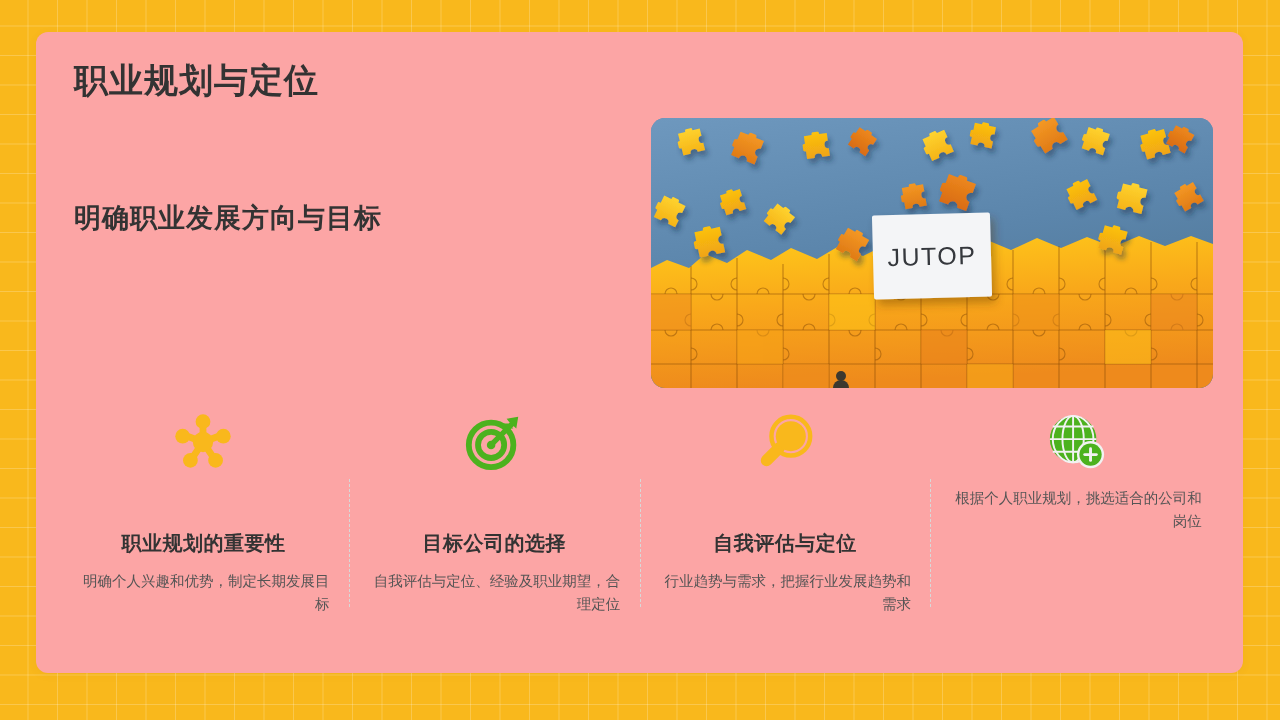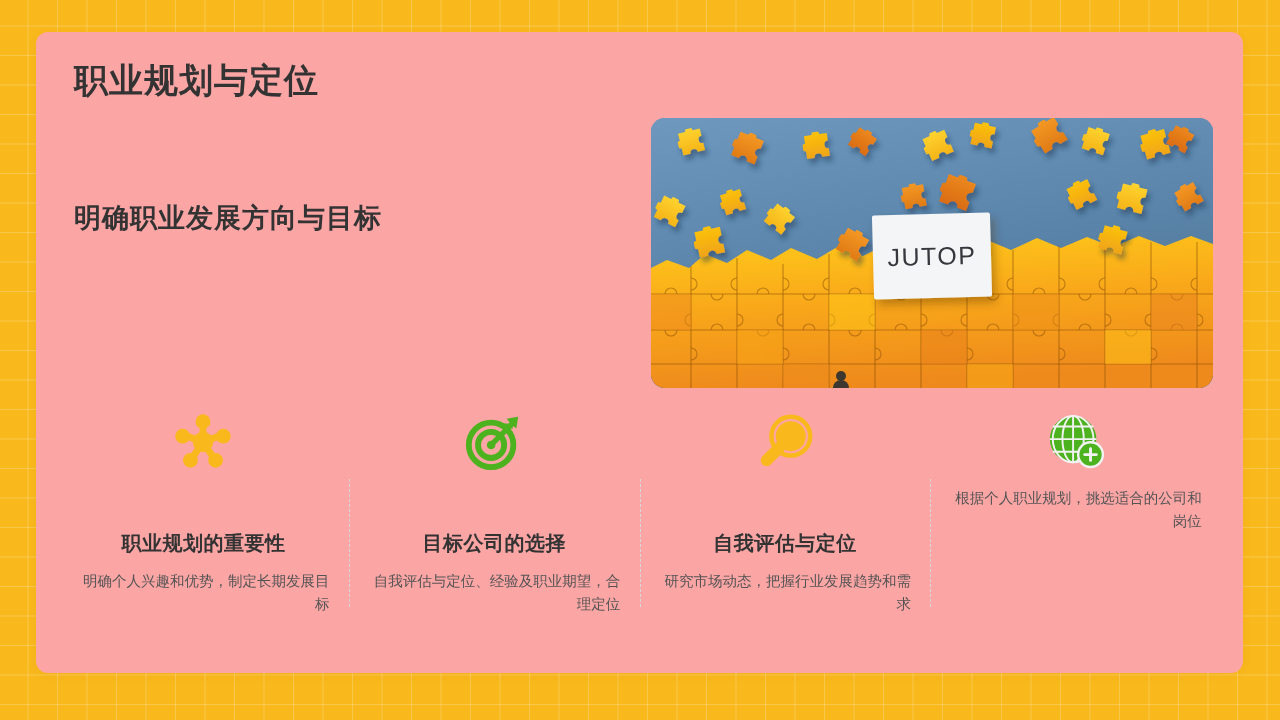--- a/index.html
+++ b/index.html
@@ -416,21 +416,21 @@
 
     <div class="feature-col">
       <div class="feature-icon">
         <svg width="62" height="62" viewBox="0 0 64 64">
           <line x1="26" y1="38" x2="13" y2="51" stroke="#F9B81C" stroke-width="12" stroke-linecap="round"></line>
           <circle cx="38" cy="26" r="20" fill="none" stroke="#F9B81C" stroke-width="4.6"></circle>
           <circle cx="38" cy="26" r="15.5" fill="#F9B81C"></circle>
         </svg>
       </div>
       <div class="feature-title">自我评估与定位</div>
-      <div class="feature-desc">研究市场动态，把握行业发展趋势和需求</div>
+      <div class="feature-desc">行业趋势与需求，把握行业发展趋势和需求</div>
     </div>
 
     <div class="feature-col">
       <div class="feature-icon">
         <svg width="62" height="62" viewBox="0 0 64 64">
           <circle cx="29" cy="29" r="24" fill="#4CB21E"></circle>
           <g fill="none" stroke="#F2F2F2" stroke-width="2">
             <line x1="29" y1="5" x2="29" y2="53"></line>
             <line x1="5" y1="29" x2="53" y2="29"></line>
             <line x1="8" y1="16" x2="50" y2="16"></line>

